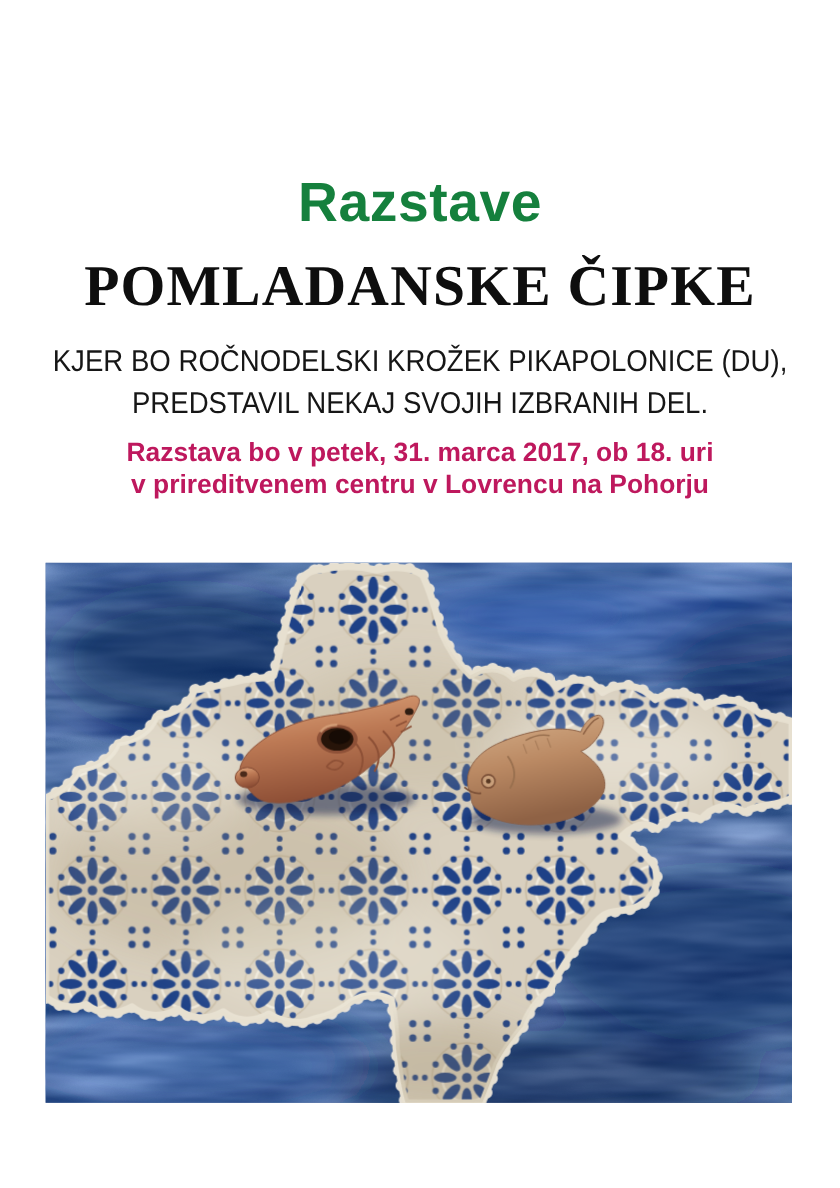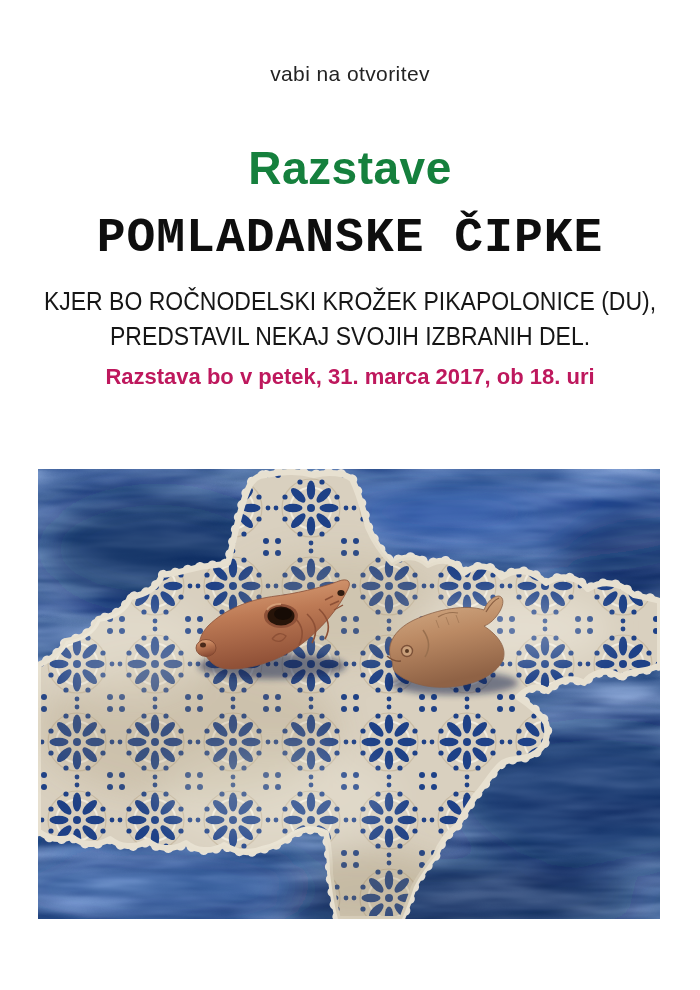--- a/index.html
+++ b/index.html
@@ -3,44 +3,44 @@
 <meta charset="utf-8">
 <style>
   html,body{margin:0;padding:0;}
   body{
     width:700px;height:990px;background:#ffffff;position:relative;
     font-family:"Liberation Sans",sans-serif;color:#1b1b1b;overflow:hidden;
   }
   .center{position:absolute;left:0;width:700px;text-align:center;white-space:nowrap;}
   .intro{top:61px;font-size:21px;line-height:26px;letter-spacing:0.4px;color:#232323;}
   .heading{top:141px;font-size:46px;font-weight:700;letter-spacing:0.5px;color:#15803d;}
-  .title{top:211px;font-family:Liberation Mono, monospace;font-size:48px;font-weight:700;letter-spacing:1px;color:#0e0e0e;}
+  .title{top:211px;font-family:Liberation Serif, serif;font-size:48px;font-weight:700;letter-spacing:1px;color:#0e0e0e;}
   .subtitle{top:284px;font-size:25px;line-height:35px;color:#161616;transform:scaleX(0.92);transform-origin:50% 50%;}
   .details{top:363px;font-size:22px;line-height:27px;font-weight:700;color:#be185d;}
   .photo{position:absolute;left:38px;top:469px;width:622px;height:450px;}
   .photo svg{display:block;width:622px;height:450px;}
 </style>
 </head>
 <body>
 
 <div class="center intro">
-  <div>vabi na otvoritev</div>
 </div>
 
 <div class="center heading">Razstave</div>
 
 <div class="center title">POMLADANSKE ČIPKE</div>
 
 <div class="center subtitle">
   <div>KJER BO ROČNODELSKI KROŽEK PIKAPOLONICE (DU),</div>
   <div>PREDSTAVIL NEKAJ SVOJIH IZBRANIH DEL.</div>
 </div>
 
 <div class="center details">
   <div>Razstava bo v petek, 31. marca 2017, ob 18. uri</div>
+  <div>v prireditvenem centru v Lovrencu na Pohorju</div>
 </div>
 
 <div class="photo">
 <svg viewBox="0 0 622 450" xmlns="http://www.w3.org/2000/svg" aria-hidden="true">
   <defs>
     <linearGradient id="gVelvet" x1="0" y1="0" x2="0.2" y2="1">
       <stop offset="0" stop-color="#1c3d8c"></stop>
       <stop offset="0.5" stop-color="#143174"></stop>
       <stop offset="1" stop-color="#0d2157"></stop>
     </linearGradient>

